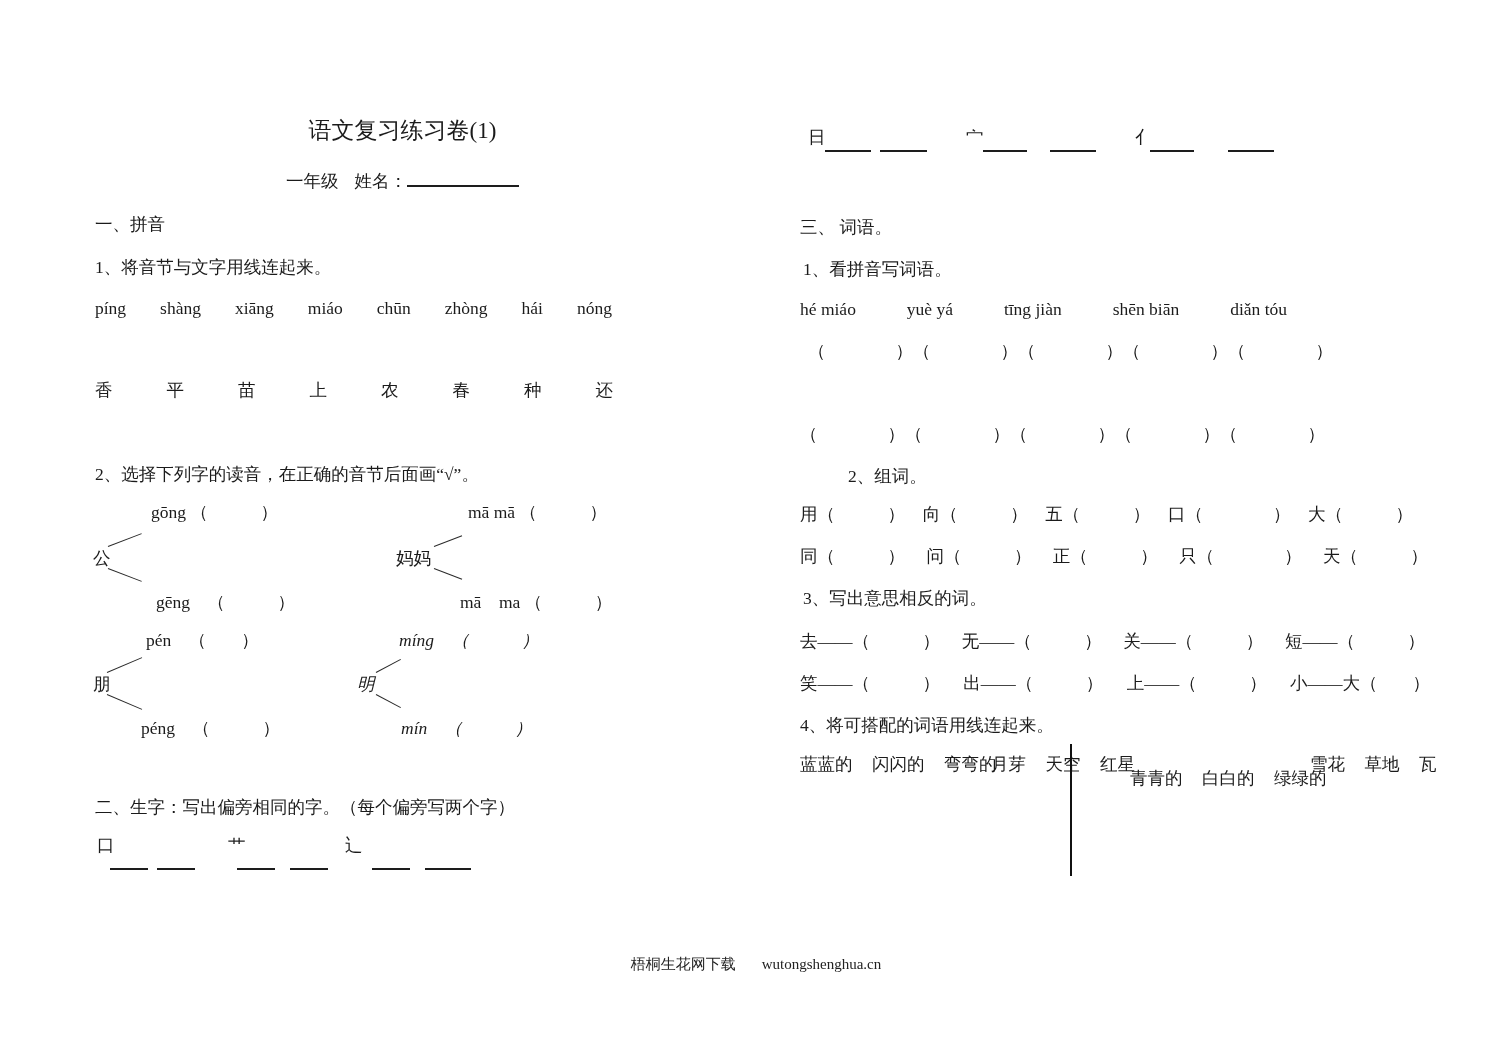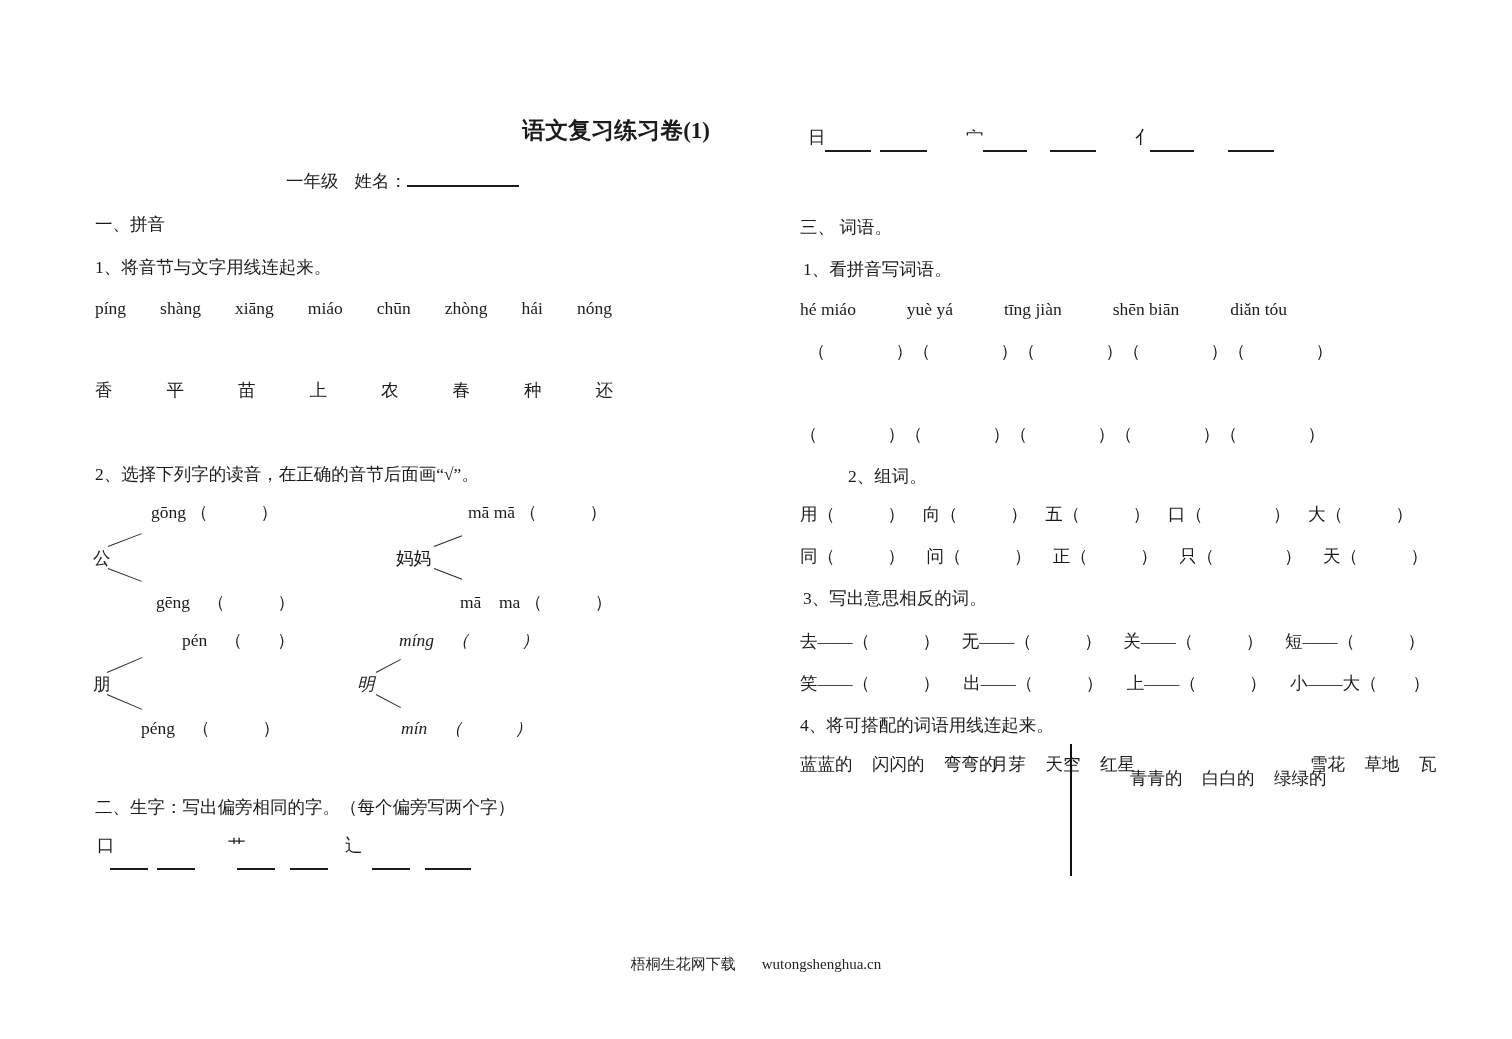--- a/index.html
+++ b/index.html
@@ -3,21 +3,21 @@
 <meta charset="utf-8">
 <style>
   html,body{margin:0;padding:0;background:#ffffff;}
   .page{
     position:relative;width:1512px;height:1039px;background:#fff;
     font-family:"Liberation Serif","DejaVu Serif",serif;
     color:#1b1b1b;font-size:17.5px;line-height:22px;overflow:hidden;
   }
   .abs{position:absolute;}
   .flex{display:flex;justify-content:space-between;align-items:baseline;}
-  .title{font-size:23px;font-weight:bold;text-align:right;line-height:30px;}
+  .title{font-size:23px;font-weight:normal;text-align:center;line-height:30px;}
   .subtitle{display:flex;justify-content:center;align-items:baseline;gap:16px;}
   .blank{position:absolute;height:2px;background:#1d1d1d;}
   .name-blank{display:inline-block;width:112px;border-bottom:2px solid #1d1d1d;height:15px;}
   .branch{position:absolute;width:300px;height:112px;}
   .branch .b-char{position:absolute;white-space:nowrap;}
   .branch .b-opt{position:absolute;white-space:nowrap;}
   .dline{position:absolute;border-top:1.5px solid #2a2a2a;transform-origin:0 50%;display:block;}
   .vdivider{position:absolute;width:2px;background:#111;}
   .match-col{position:absolute;display:flex;gap:19.5px;white-space:nowrap;}
   .footer{position:absolute;left:0;top:953px;width:100%;display:flex;justify-content:center;gap:26px;font-size:15px;color:#222;}
@@ -74,21 +74,21 @@
 
   <div class="branch" style="left:370px;top:501px;margin-left:26px;">
     <span class="b-opt" style="left:72px;top:0;">mā  mā （　　　）</span>
     <span class="b-char" style="left:0;top:46px;">妈妈</span>
     <span class="b-opt" style="left:64px;top:90px;">mā　ma （　　　）</span>
     <i class="dline" style="left:38px;top:45px;width:30px;transform:rotate(-21deg);"></i>
     <i class="dline" style="left:38px;top:67px;width:30px;transform:rotate(21deg);"></i>
   </div>
 
   <div class="branch" style="left:93px;top:629px;">
-    <span class="b-opt" style="left:53px;top:0;margin-left:36px;">pén　（　　）</span>
+    <span class="b-opt" style="left:53px;top:0;">pén　（　　）</span>
     <span class="b-char" style="left:0;top:44px;">朋</span>
     <span class="b-opt" style="left:48px;top:88px;">péng　（　　　）</span>
     <i class="dline" style="left:14px;top:43px;width:38px;transform:rotate(-23deg);"></i>
     <i class="dline" style="left:14px;top:65px;width:38px;transform:rotate(23deg);"></i>
   </div>
 
   <div class="branch" style="left:357px;top:629px;font-style:italic;">
     <span class="b-opt" style="left:42px;top:0;">míng　（　　　）</span>
     <span class="b-char" style="left:0;top:44px;">明</span>
     <span class="b-opt" style="left:44px;top:88px;">mín　（　　　）</span>

